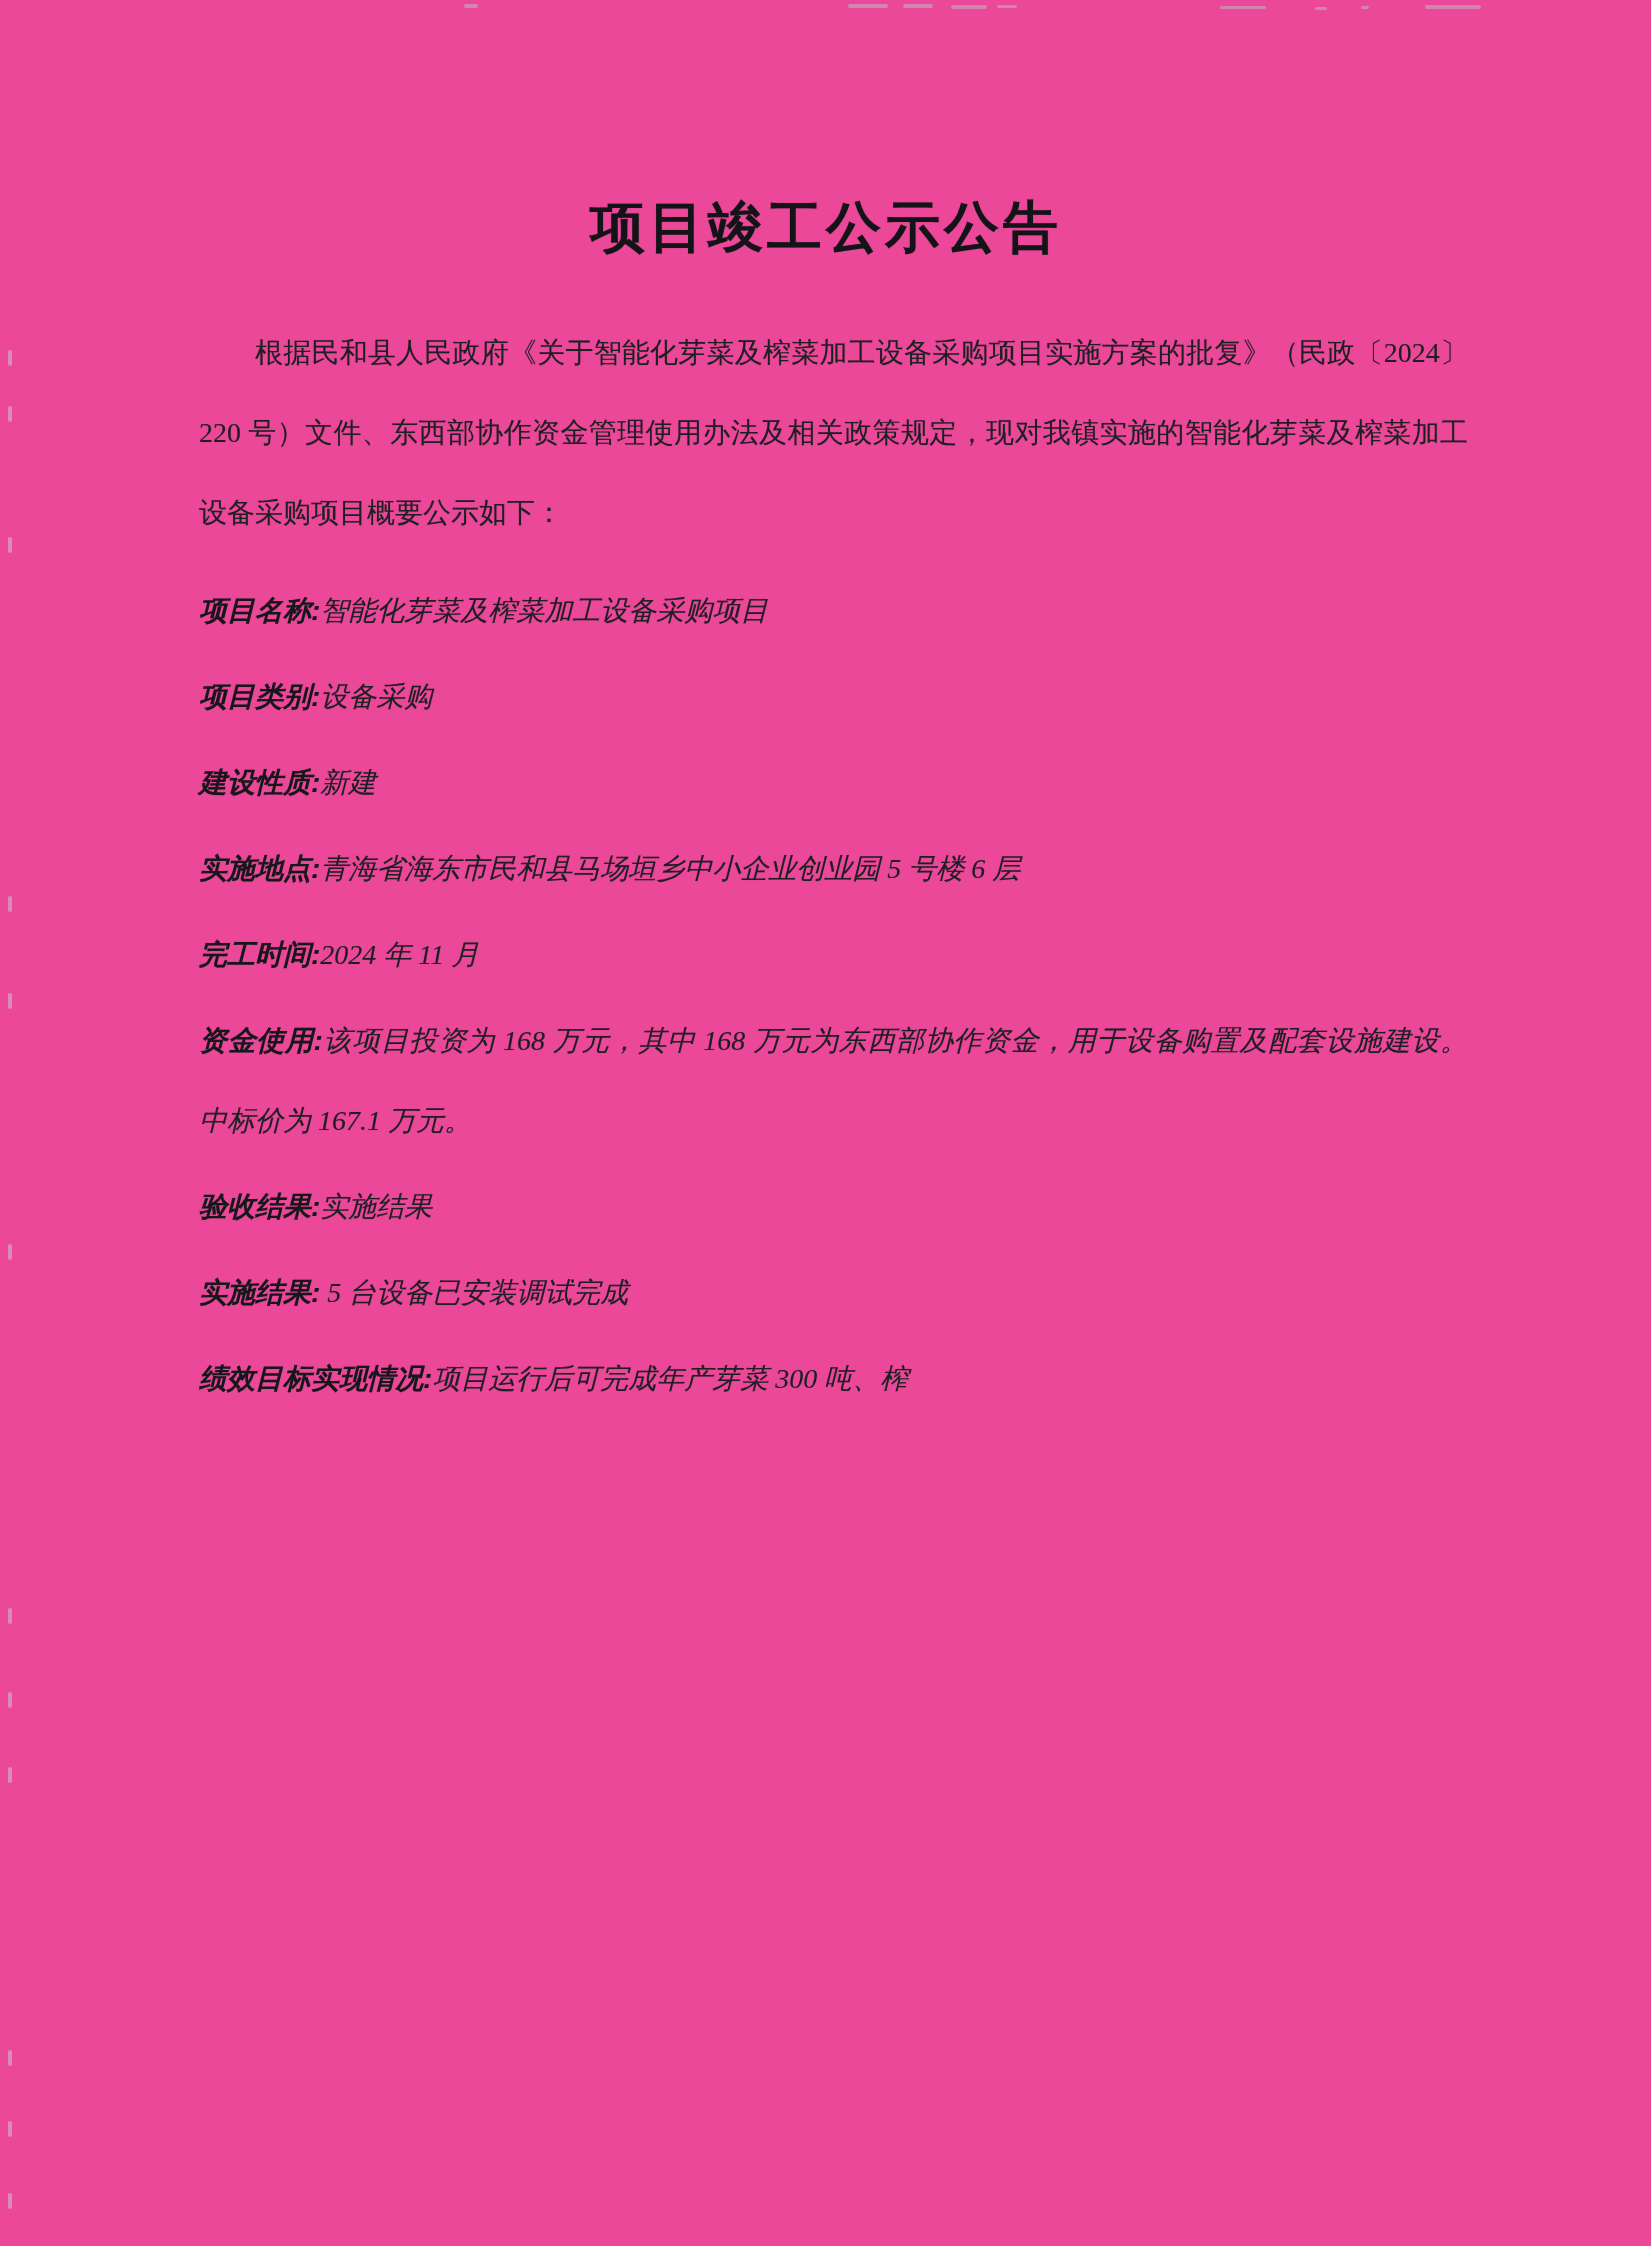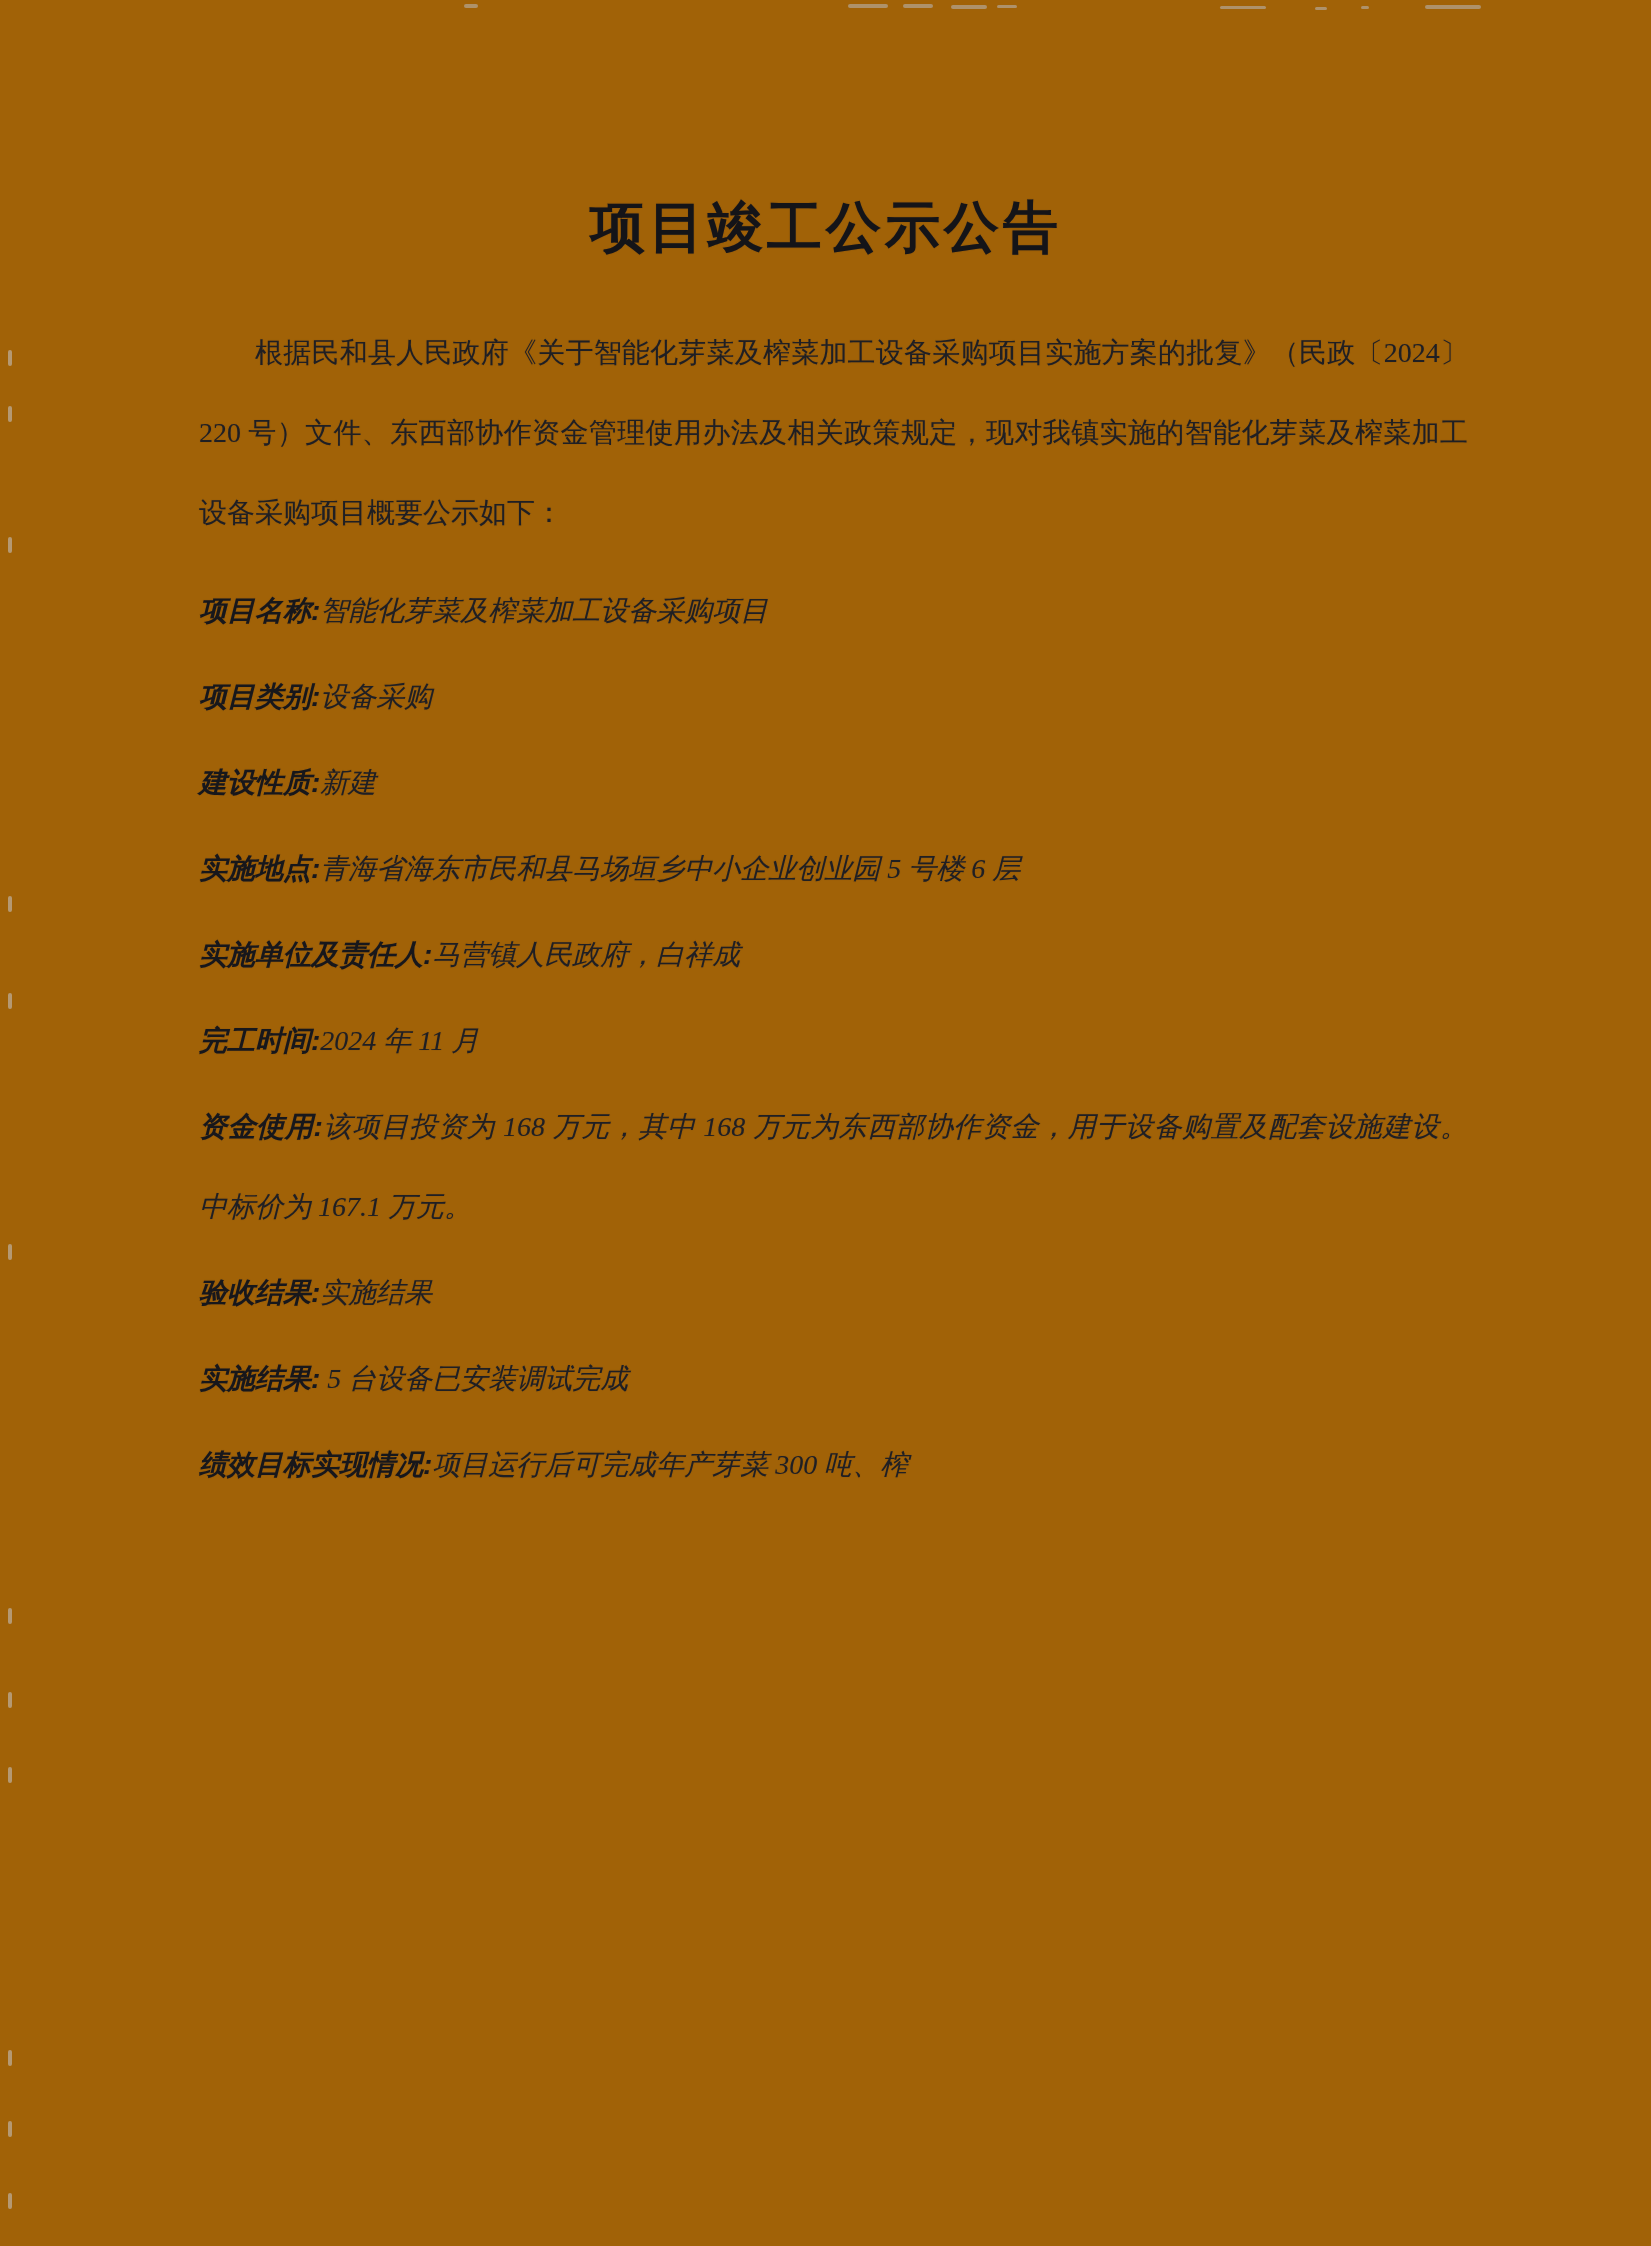--- a/index.html
+++ b/index.html
@@ -4,21 +4,21 @@
 <style>
   html, body {
     margin: 0;
     padding: 0;
     background: #ffffff;
   }
   .page {
     position: relative;
     width: 1652px;
     height: 2247px;
-    background: #a16207;
+    background: #ec4899;
     overflow: hidden;
     font-family: "Liberation Serif", "DejaVu Serif", serif;
     color: #1f1f23;
   }
   .doc-title {
     margin: 191px 0 0 0;
     text-align: center;
     font-family: "Liberation Sans", "DejaVu Sans", sans-serif;
     font-weight: 700;
     font-size: 55px;
@@ -90,21 +90,20 @@
 
     <p class="field"><span class="lbl">项目名称:</span><span>智能化芽菜及榨菜加工设备采购项目</span></p>
 
     <p class="field"><span class="lbl">项目类别:</span><span>设备采购</span></p>
 
     <p class="field"><span class="lbl">建设性质:</span><span>新建</span></p>
 
     <p class="field"><span class="lbl">实施地点:</span><span>青海省海东市民和县马场垣乡中小企业创业园 5 号楼 6 层</span></p>
 
 
-    <p class="field"><span class="lbl">实施单位及责任人:</span><span>马营镇人民政府，白祥成</span></p>
 
 
     <p class="field"><span class="lbl">完工时间:</span><span>2024 年 11 月</span></p>
 
     <p class="field"><span class="lbl">资金使用:</span><span>该项目投资为 168 万元，其中 168 万元为东西部协作资金，用于设备购置及配套设施建设。中标价为 167.1 万元。</span></p>
 
     <p class="field"><span class="lbl">验收结果:</span><span>实施结果</span></p>
 
     <p class="field"><span class="lbl">实施结果:</span> <span>5 台设备已安装调试完成</span></p>
 

